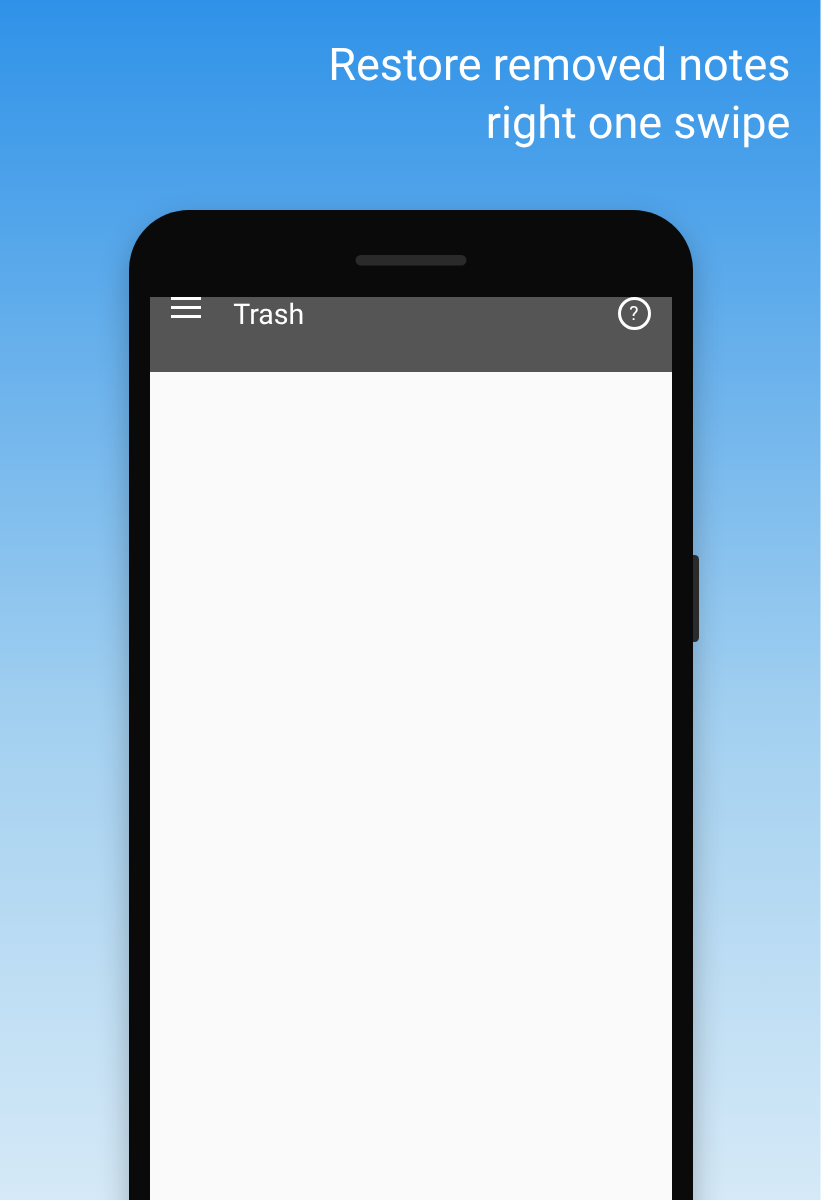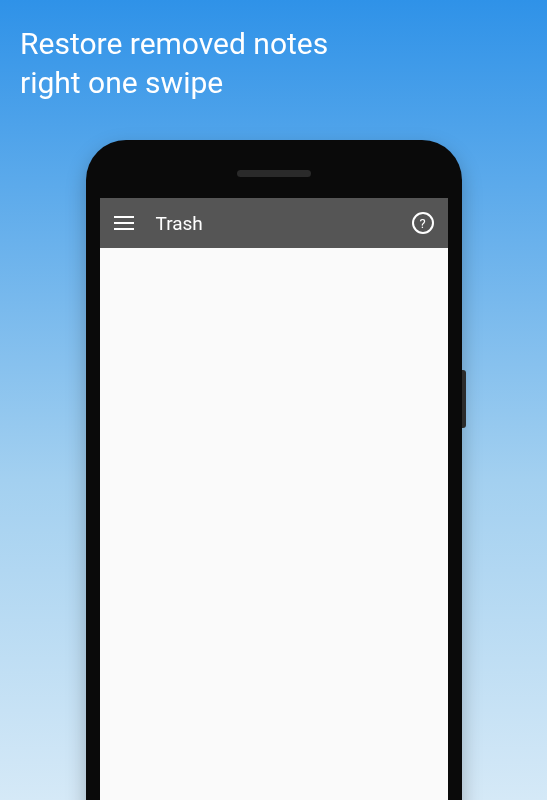--- a/index.html
+++ b/index.html
@@ -6,21 +6,21 @@
   body {
     width: 547px;
     height: 800px;
     background: linear-gradient(180deg, #2f92e8 0%, #a3d0f0 60%, #d5e9f7 100%);
     font-family: Roboto, Arial, sans-serif;
     overflow: hidden;
     position: relative;
   }
   .promo-title {
     color: #fff;
-    text-align: left;
+    text-align: right;
     font-size: 30px;
     font-weight: 400;
     line-height: 1.3;
     padding: 24px 20px 0 20px;
   }
   
   .phone {
     position: absolute;
     left: 50%;
     transform: translateX(-50%);
@@ -93,21 +93,20 @@
   }
   .wifi-icon { display: inline-block; }
   .signal-icon { display: inline-block; }
   .battery-icon { display: inline-block; }
   .clock { font-size: 13px; letter-spacing: 0.5px; }
   
   .app-bar {
     height: 50px;
     background: #555555;
     display: flex;
-    align-items: center;
     padding: 0 14px;
     color: #fff;
   }
   .hamburger {
     width: 20px; height: 14px;
     display: flex;
     flex-direction: column;
     justify-content: space-between;
     cursor: pointer;
   }

